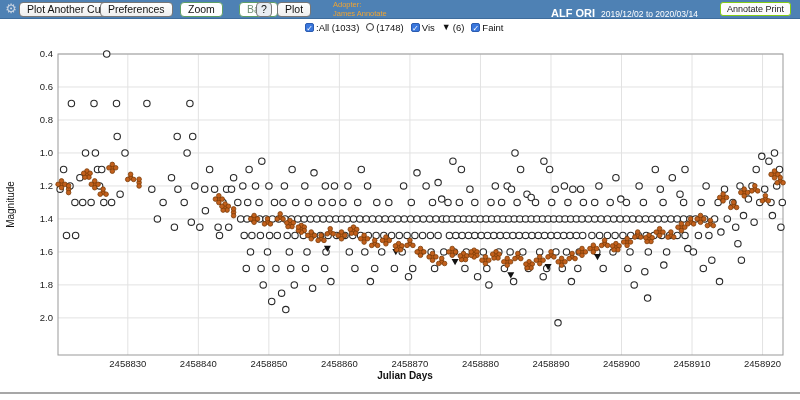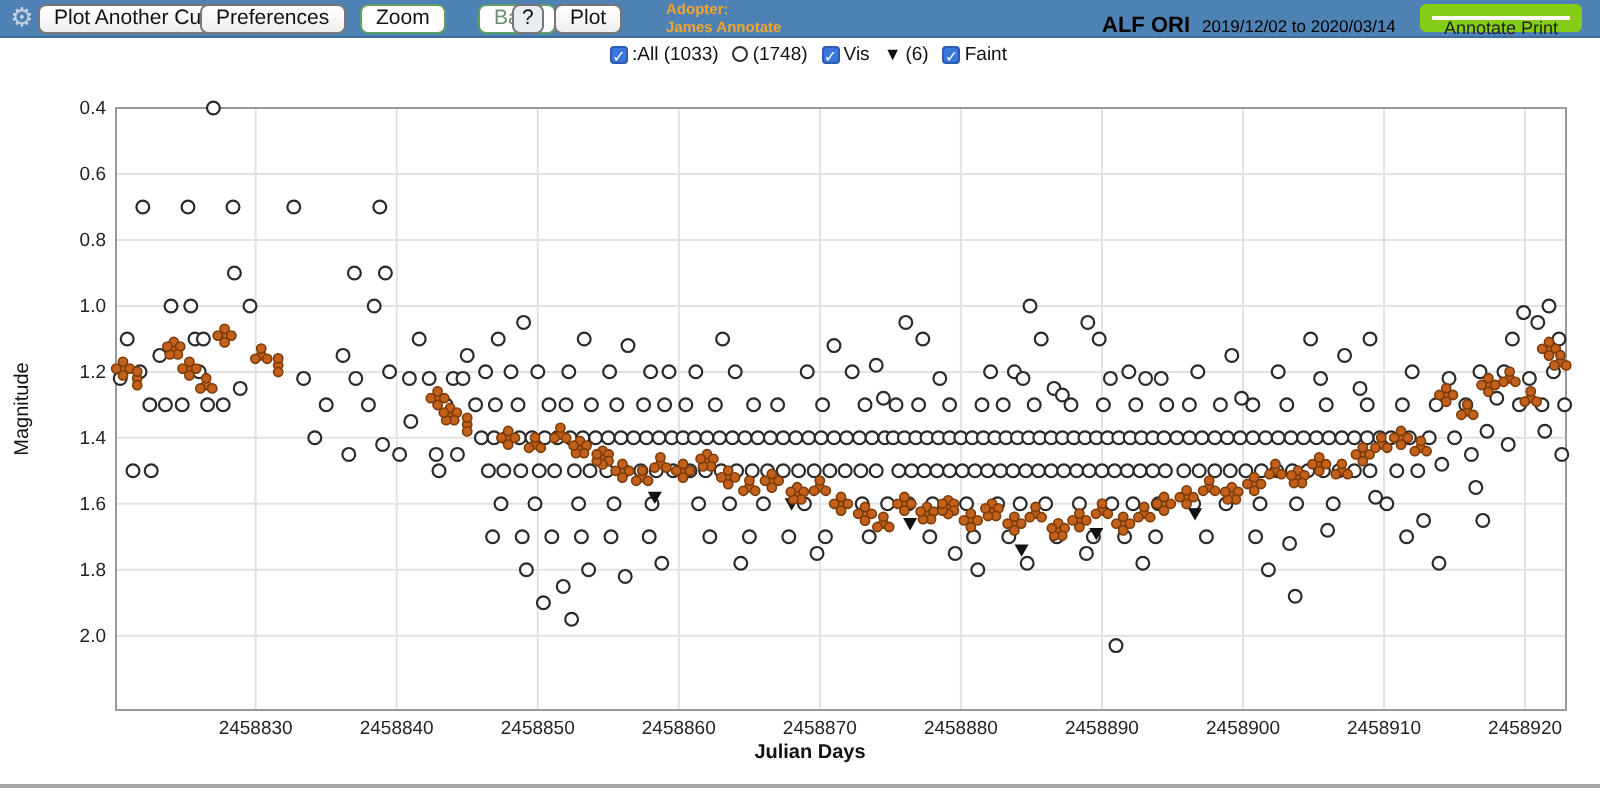--- a/index.html
+++ b/index.html
@@ -12,26 +12,26 @@
   .gear { position:absolute; left:4px; top:2px; width:14px; height:14px;
           color:#c9d4e2; font-size:13px; line-height:14px; text-align:center; }
   .btn { position:absolute; top:1.5px; height:15px; line-height:13px; font-size:10.5px;
          color:#111; background:linear-gradient(#ffffff,#eeeeee);
          border:1px solid #777; border-radius:4px; padding:0 7px;
          font-family:"Liberation Sans", sans-serif; white-space:nowrap; }
   .btn.green { background:#ffffff; border-color:#5f9f66; }
   .btn.green.dim { color:#6f8f74; }
   .btn.help { padding:0 4px; background:#e9edf2; }
   .adopter { position:absolute; left:333px; top:1px; color:#f0a431; font-size:7.5px;
-             font-weight:bold; line-height:8.5px; }
-  .titleblock { position:absolute; left:551px; top:3px; color:#000000; white-space:nowrap;text-align:right; }
+             font-weight:normal; line-height:8.5px; }
+  .titleblock { position:absolute; left:551px; top:3px; color:#ffffff; white-space:nowrap;text-align:right; }
   .star { font-weight:bold; font-size:11px; }
   .dates { font-size:8.5px; margin-left:6px; }
   .annotate { position:absolute; right:9px; top:2px; height:14px; line-height:12px;
-              font-size:9px; color:#222; background:#fdfcfd; border:6px solid #84cc16;
+              font-size:9px; color:#222; background:#fdfcfd; border:1px solid #84cc16;
               border-radius:3px; padding:0 6px; }
 
   
   .controls { position:absolute; left:305px; top:21px; height:12px; display:flex;
               align-items:center; gap:7px; font-size:9.5px; color:#111; z-index:5; }
   .ctl { display:flex; align-items:center; gap:2px; white-space:nowrap; }
   .cb { display:inline-block; width:9px; height:9px; background:#3a77dd; border:1px solid #2c5cb0;
         border-radius:2px; color:#fff; font-size:8px; line-height:9px; text-align:center; }
   .sym-circle { display:inline-block; width:8px; height:8px; border:1.4px solid #333;
                 border-radius:50%; background:#fff; }

